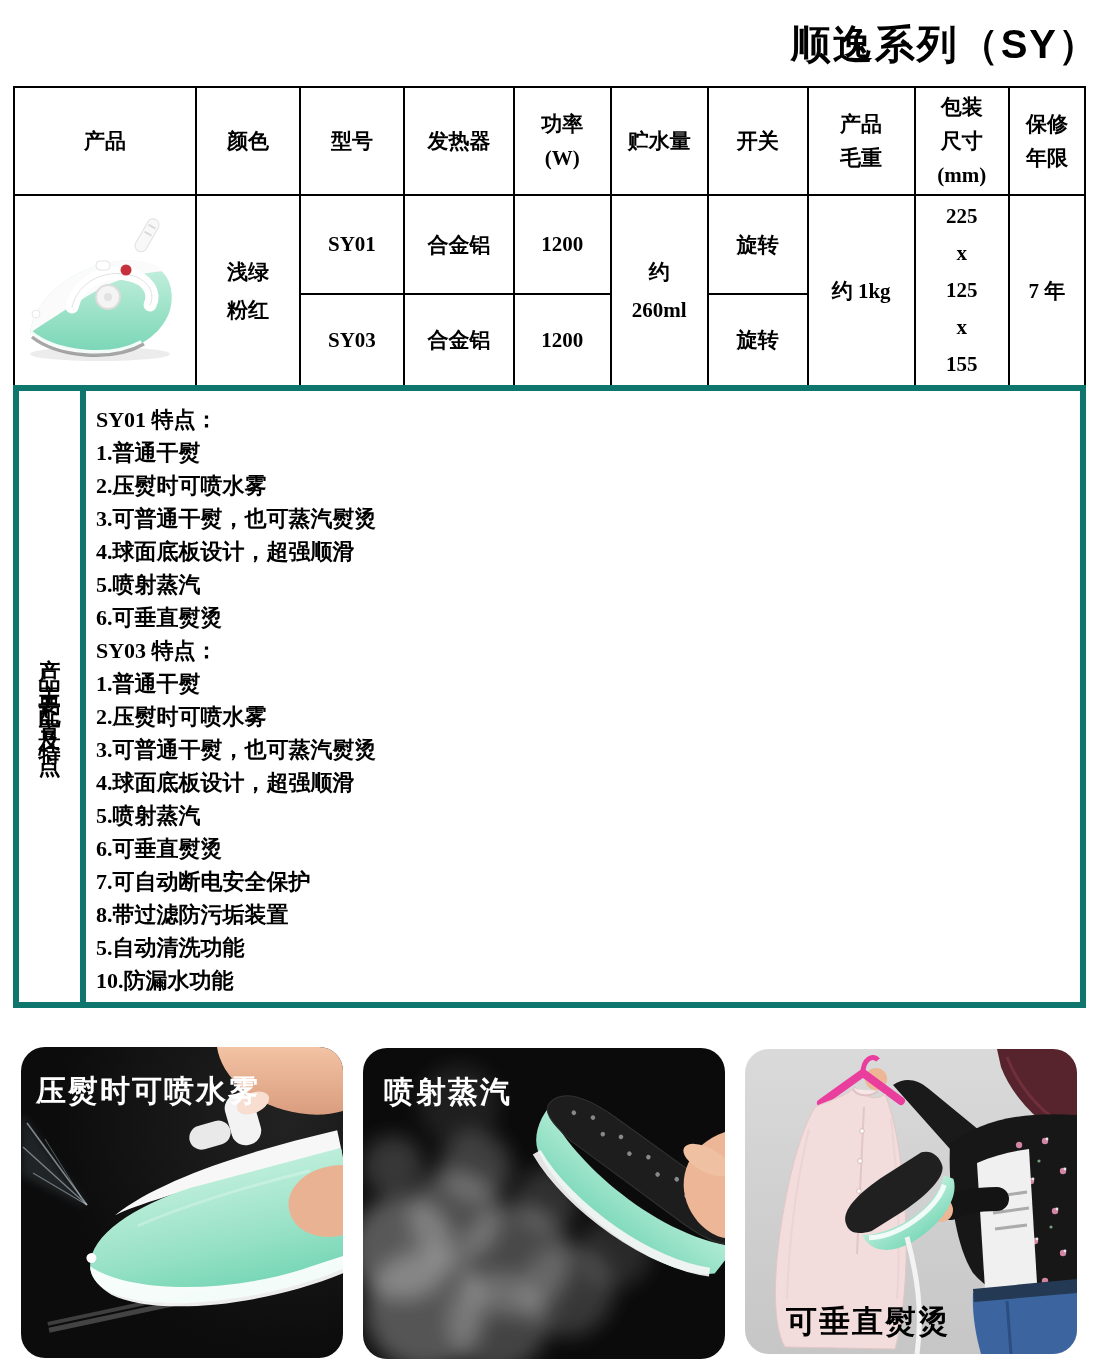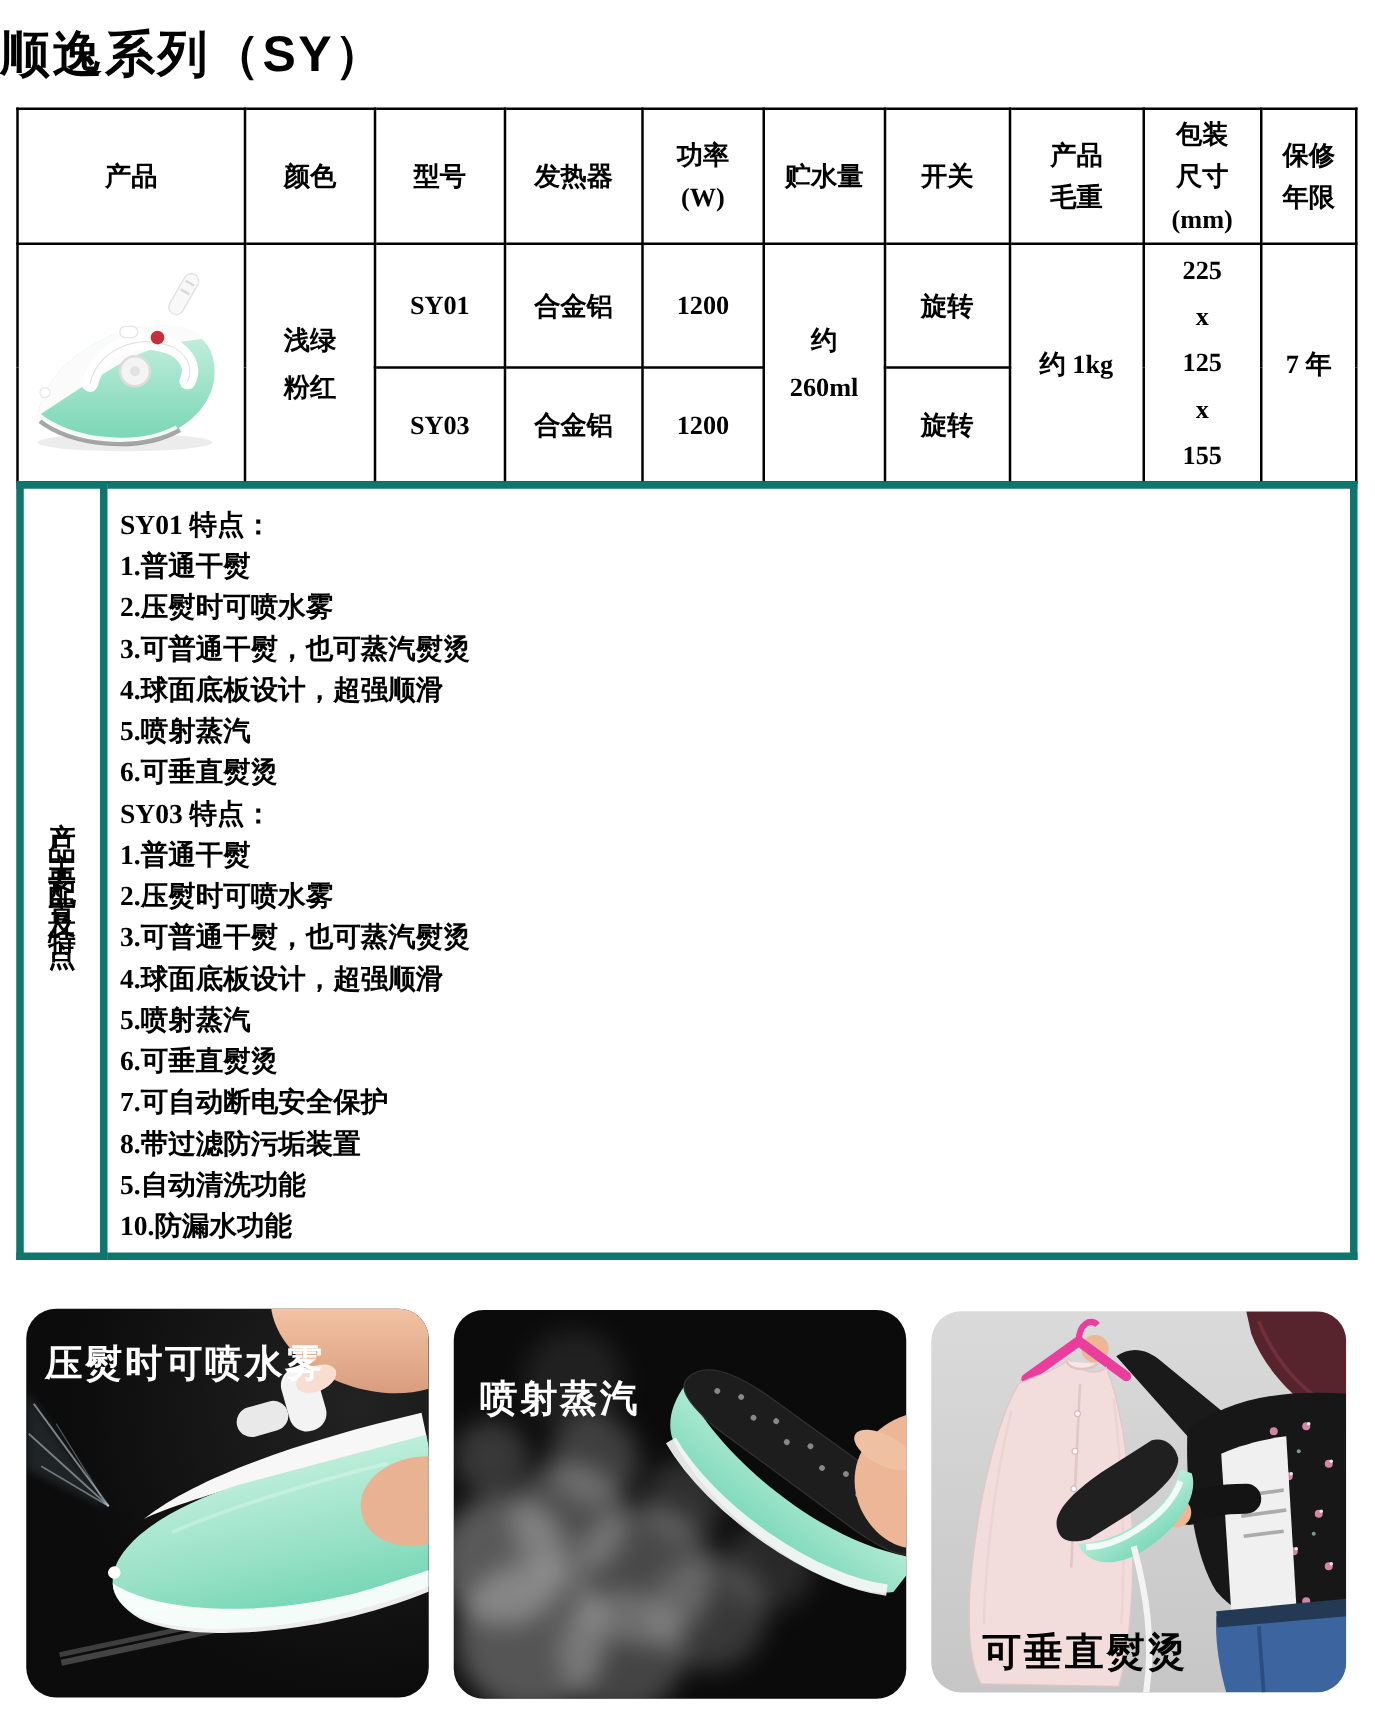--- a/index.html
+++ b/index.html
@@ -3,21 +3,21 @@
 <meta charset="utf-8">
 <style>
   html,body{margin:0;padding:0;}
   body{
     width:1100px;height:1371px;position:relative;background:#ffffff;
     font-family:"Liberation Serif","DejaVu Serif",serif;color:#000;
     overflow:hidden;
   }
   
   .title{
-    margin:20px 0 18px 0;text-align:left;
+    margin:20px 0 18px 0;text-align:right;
     font-family:"Liberation Sans","DejaVu Sans",sans-serif;
     font-size:40px;font-weight:700;letter-spacing:2px;line-height:48px;color:#000;
   }
   
   table.spec{
     border-collapse:collapse;table-layout:fixed;width:1073px;margin:0 0 0 13px;
   }
   table.spec th,table.spec td{
     border:2px solid #000;text-align:center;vertical-align:middle;
     font-weight:bold;font-size:21px;padding:2px;
@@ -49,21 +49,21 @@
   .card1{left:21px;top:0;width:322px;height:311px;
     background:radial-gradient(circle at 82% 25%, #222 0%, #0c0c0c 65%);}
   .card2{left:363px;top:1px;width:362px;height:311px;background:#0b0b0b;}
   .card3{left:745px;top:2px;width:332px;height:305px;
     background:linear-gradient(180deg,#dadada 0%,#c6c6c6 100%);}
   .cap{
     position:absolute;font-family:Liberation Sans, sans-serif;
     font-weight:bold;letter-spacing:2px;white-space:nowrap;
   }
   .cap-a{top:24px;left:15px;color:#fff;font-size:30px;}
-  .cap-b{top:24px;left:21px;color:#fff;font-size:30px;margin-top:27px;}
+  .cap-b{top:24px;left:21px;color:#fff;font-size:30px;}
   .cap-c{bottom:11px;left:13px;color:#000;font-size:31px;margin-left:28px;}
 </style>
 </head>
 <body>
 
 <div class="title">顺逸系列（SY）</div>
 
 <table class="spec">
   <colgroup>
     <col style="width:17.0%">

